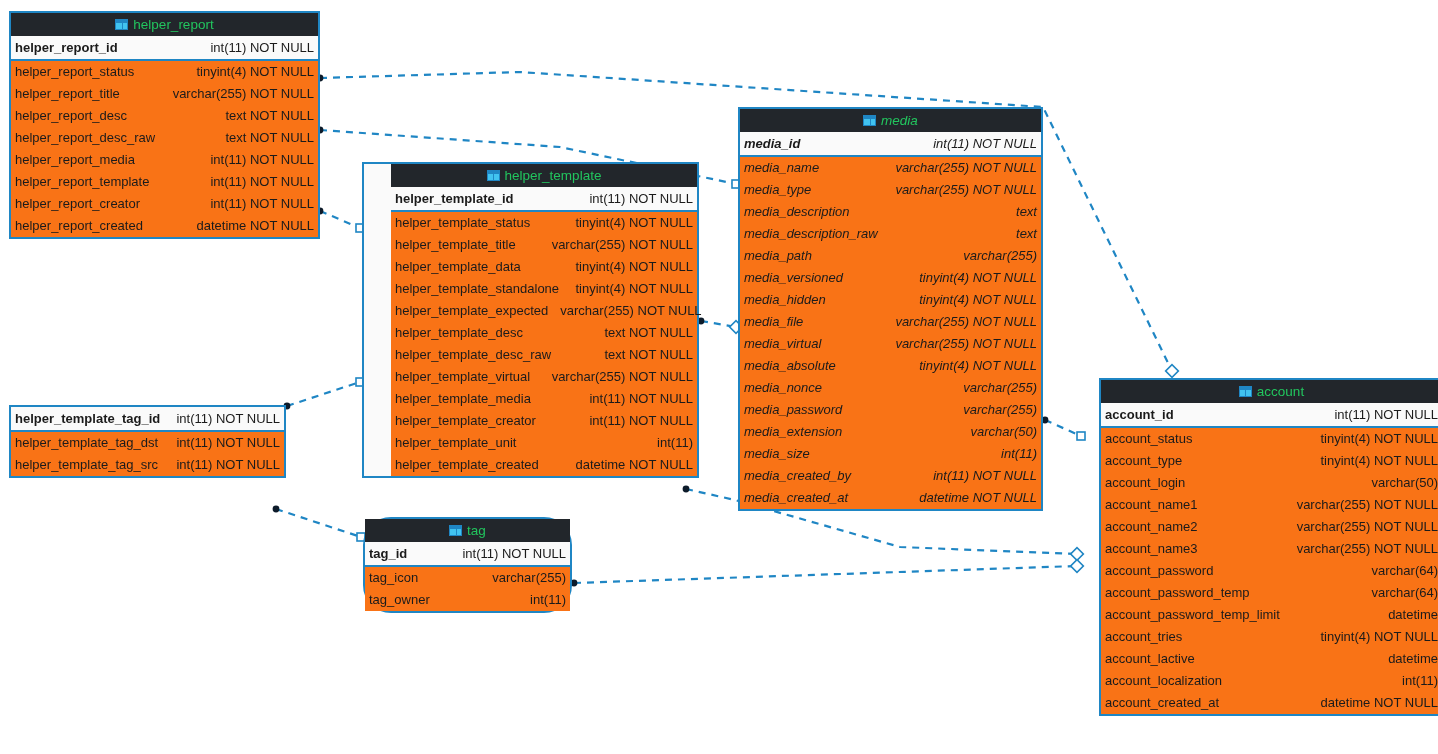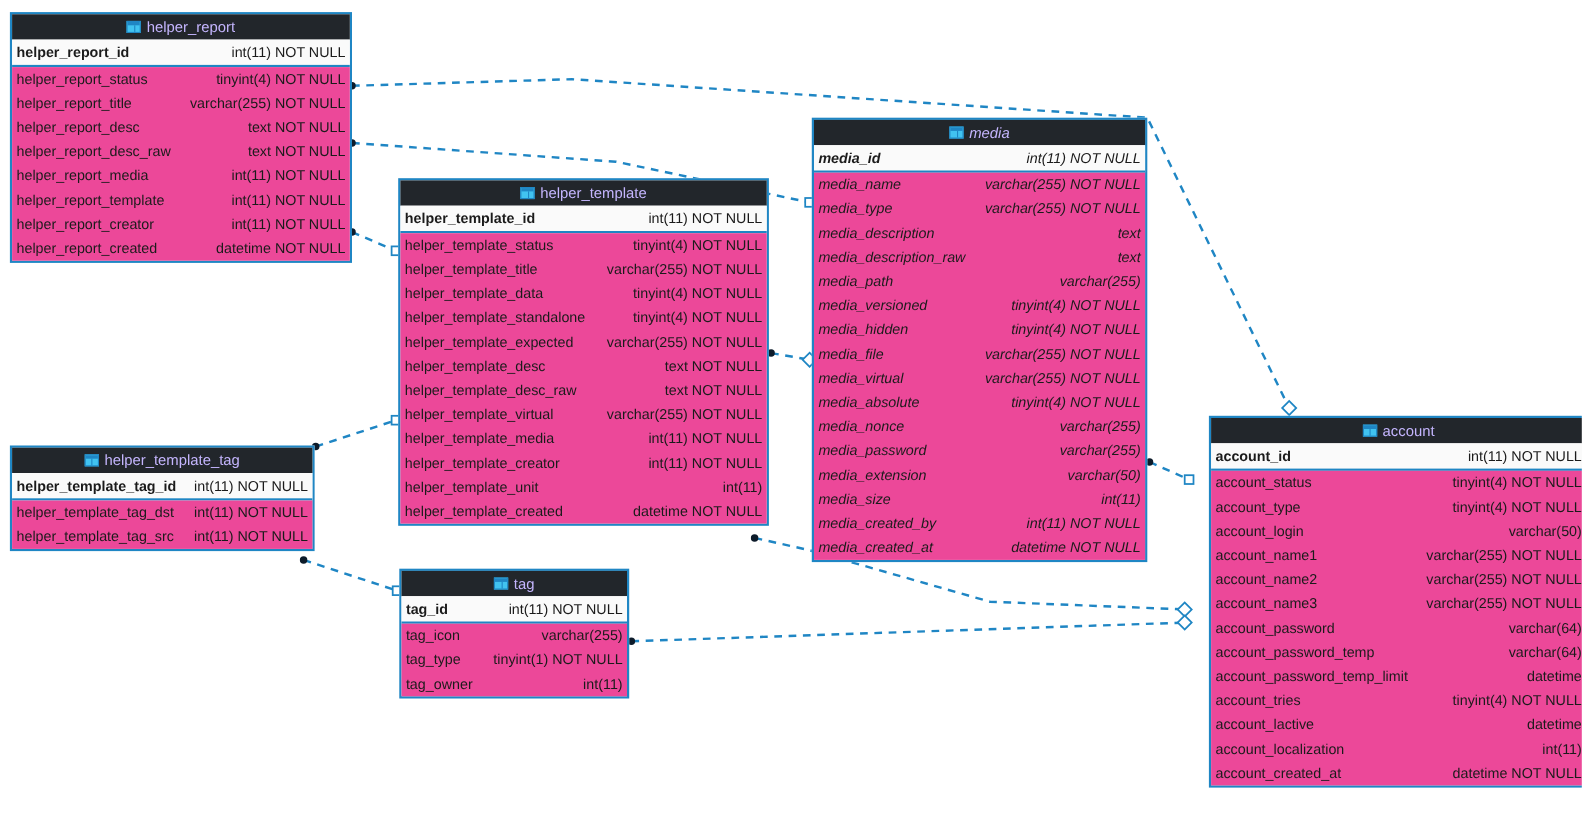--- a/index.html
+++ b/index.html
@@ -12,21 +12,21 @@
 
   .table-node{
     position:absolute;
     background:#fafafa;
     border:2px solid #1f86c4;
     box-sizing:border-box;
     box-shadow:0 0 0 0 rgba(0,0,0,0);
   }
   .tbl-header{
     background:#22262b;
-    color:#c4b5fd;
+    color:#22c55e;
     font-size:13.5px;
     height:23px;
     line-height:23px;
     text-align:center;
     display:flex;
     align-items:center;
     justify-content:center;
     gap:5px;
     white-space:nowrap;
   }
@@ -41,21 +41,21 @@
   }
   .tbl-icon::after{
     content:"";position:absolute;left:50%;top:3px;bottom:0;width:1px;background:#1f86c4;
   }
   .tbl-title{font-size:13.5px;}
 
   .pk-row{
     border-bottom:2px solid #1f86c4;
     background:#fafafa;
   }
-  .rows{background:#ec4899;}
+  .rows{background:#f97316;}
   .row{
     display:flex;
     justify-content:space-between;
     align-items:center;
     height:22px;
     line-height:22px;
     padding:0 4px;
     font-size:13px;
     color:#1b1b1b;
     white-space:nowrap;
@@ -159,21 +159,21 @@
           <div class="row">
             <span class="col">helper_report_creator</span>
             <span class="typ">int(11) NOT NULL</span>
           </div>
           <div class="row">
             <span class="col">helper_report_created</span>
             <span class="typ">datetime NOT NULL</span>
           </div>
         </div>
       </div>
-      <div class="table-node" style="left: 362px; top: 162px; width: 337px;">
+      <div class="table-node" style="left: 362px; top: 162px; width: 337px; padding-left: 27px;">
         <div class="tbl-header">
           <span class="tbl-icon"></span>
           <span class="tbl-title">helper_template</span>
         </div>
         <div class="pk-row">
           <div class="row">
             <span class="col">helper_template_id</span>
             <span class="typ">int(11) NOT NULL</span>
           </div>
         </div>
@@ -366,60 +366,52 @@
             <span class="col">account_localization</span>
             <span class="typ">int(11)</span>
           </div>
           <div class="row">
             <span class="col">account_created_at</span>
             <span class="typ">datetime NOT NULL</span>
           </div>
         </div>
       </div>
       <div class="table-node" style="left: 9px; top: 405px; width: 277px;">
-        <div class="tbl-header">
-          <span class="tbl-icon"></span>
-          <span class="tbl-title">helper_template_tag</span>
-        </div>
         <div class="pk-row">
           <div class="row">
             <span class="col">helper_template_tag_id</span>
             <span class="typ">int(11) NOT NULL</span>
           </div>
         </div>
         <div class="rows">
           <div class="row">
             <span class="col">helper_template_tag_dst</span>
             <span class="typ">int(11) NOT NULL</span>
           </div>
           <div class="row">
             <span class="col">helper_template_tag_src</span>
             <span class="typ">int(11) NOT NULL</span>
           </div>
         </div>
       </div>
-      <div class="table-node" style="left: 363px; top: 517px; width: 209px;">
+      <div class="table-node" style="left: 363px; top: 517px; width: 209px; border-radius: 28px;">
         <div class="tbl-header">
           <span class="tbl-icon"></span>
           <span class="tbl-title">tag</span>
         </div>
         <div class="pk-row">
           <div class="row">
             <span class="col">tag_id</span>
             <span class="typ">int(11) NOT NULL</span>
           </div>
         </div>
         <div class="rows">
           <div class="row">
             <span class="col">tag_icon</span>
             <span class="typ">varchar(255)</span>
-          </div>
-          <div class="row">
-            <span class="col">tag_type</span>
-            <span class="typ">tinyint(1) NOT NULL</span>
           </div>
           <div class="row">
             <span class="col">tag_owner</span>
             <span class="typ">int(11)</span>
           </div>
         </div>
       </div>
     </div>
 </div>
 

